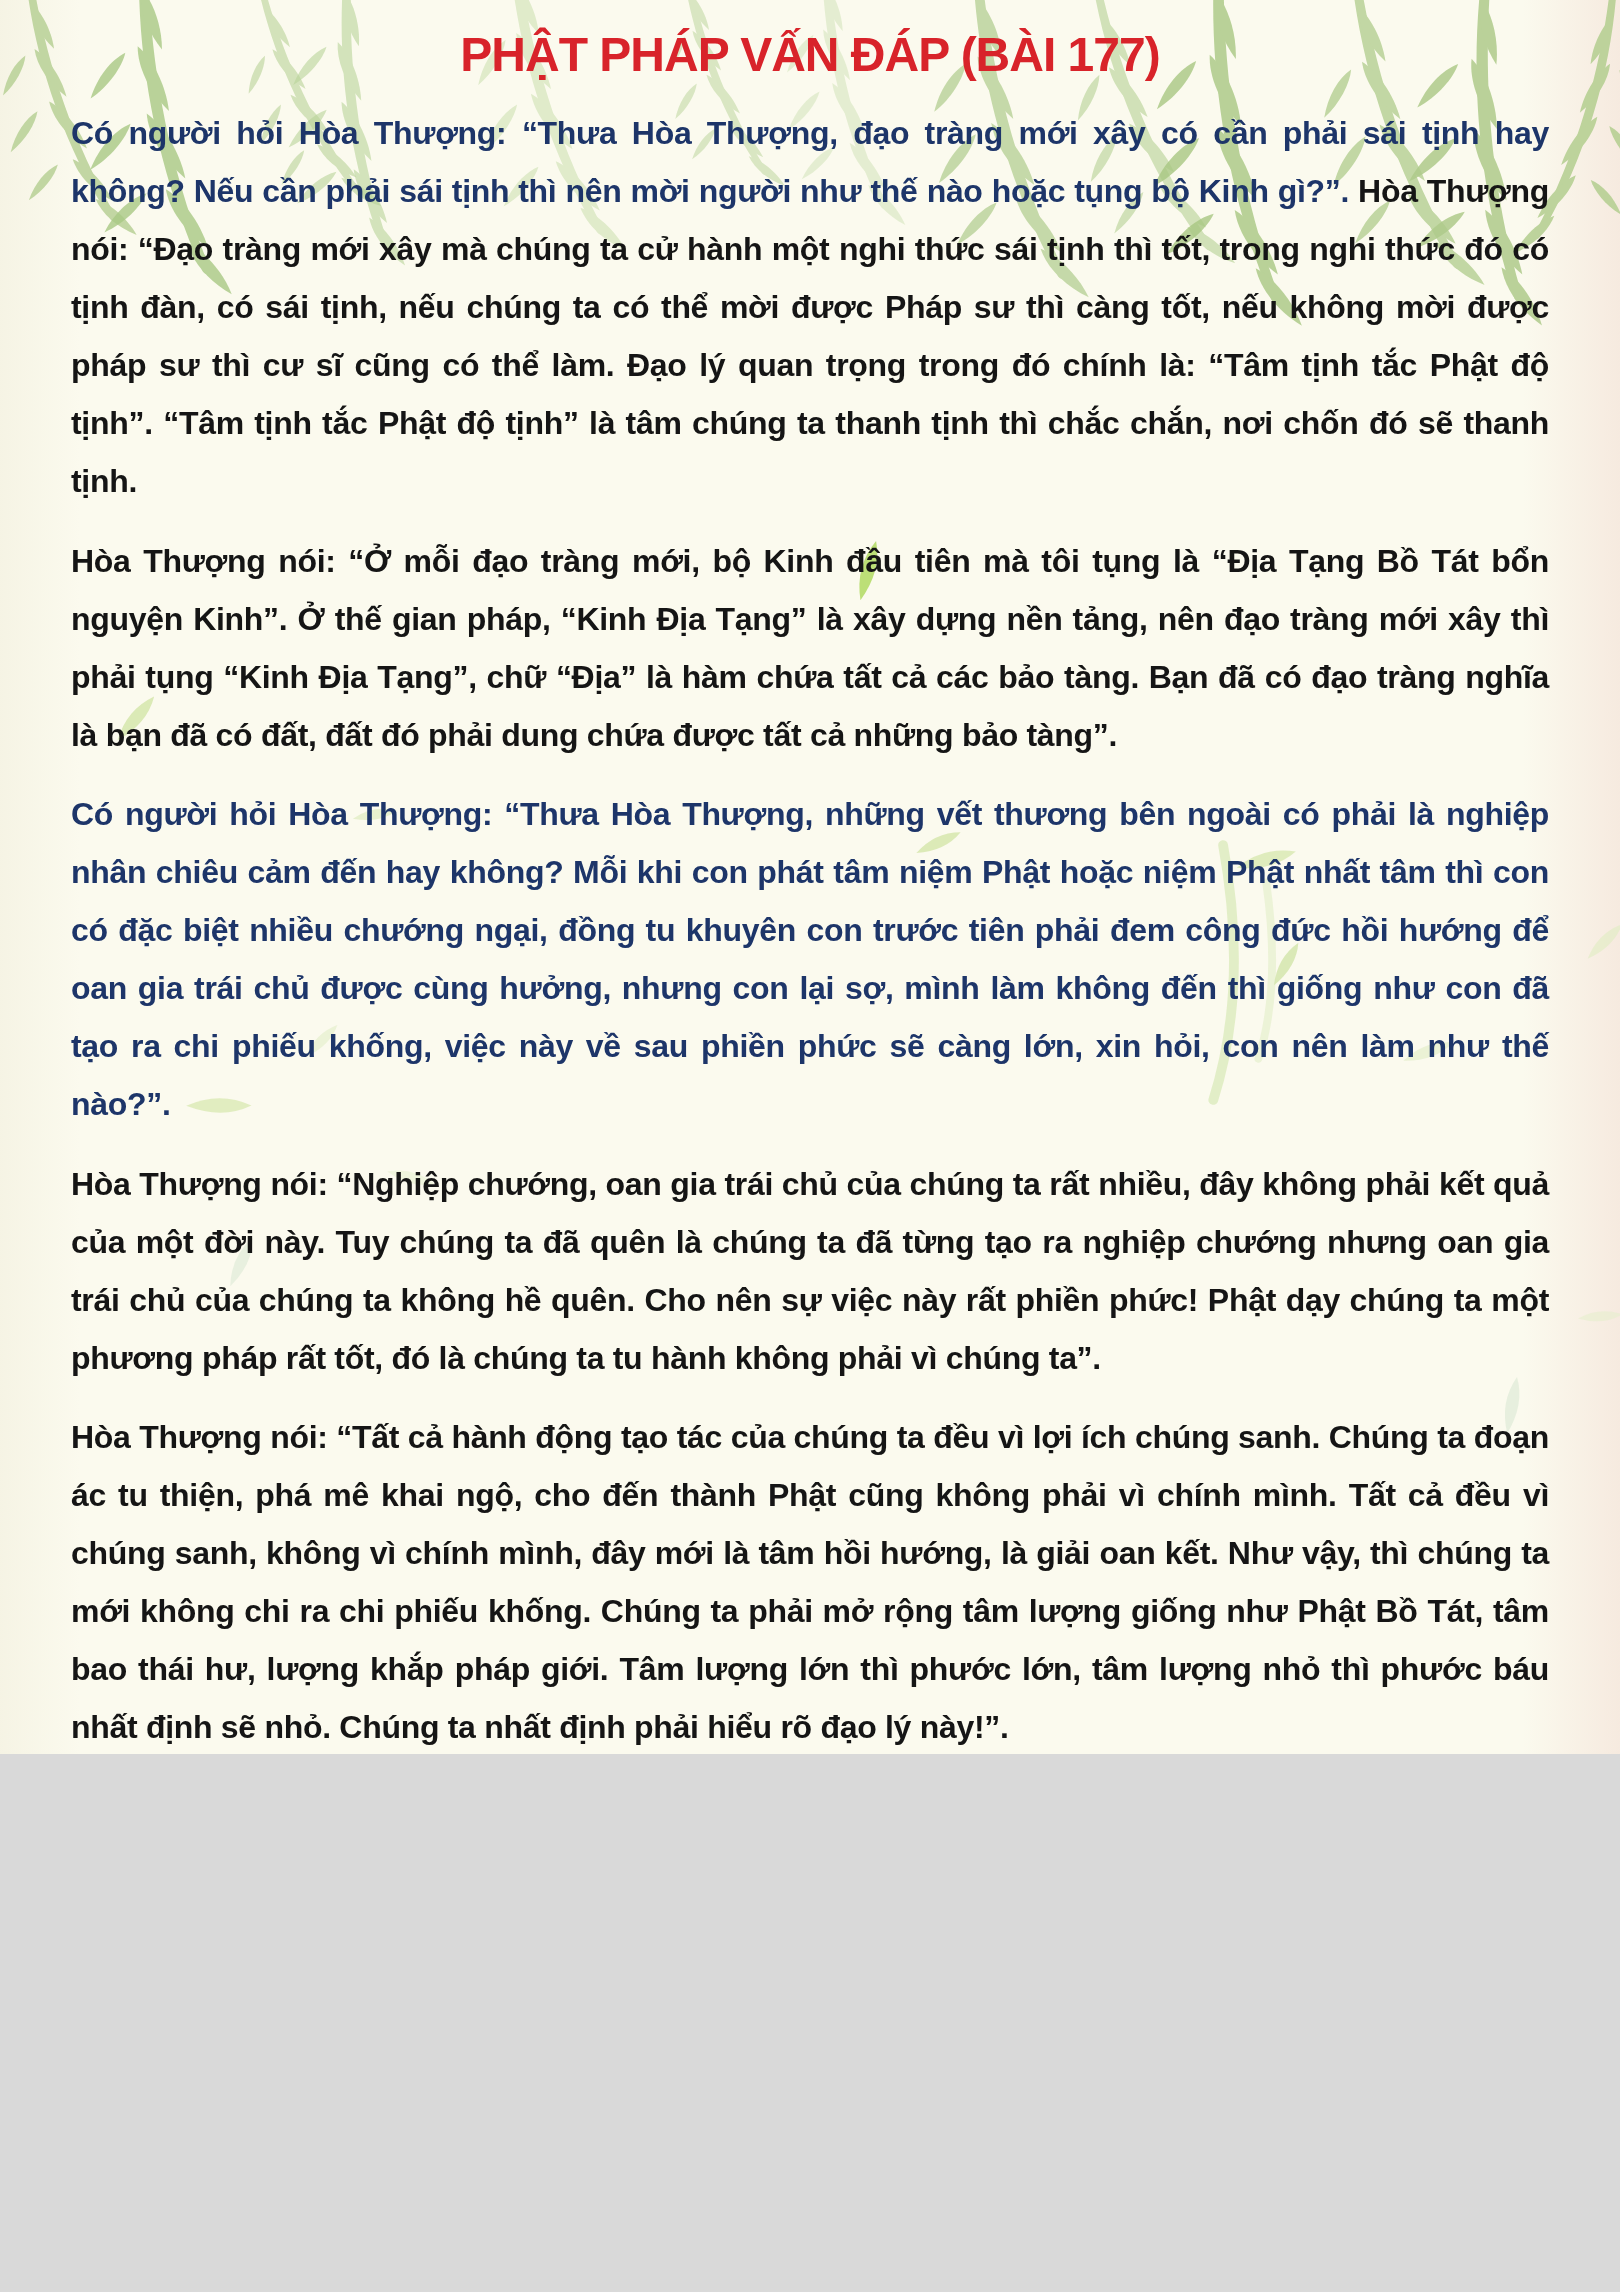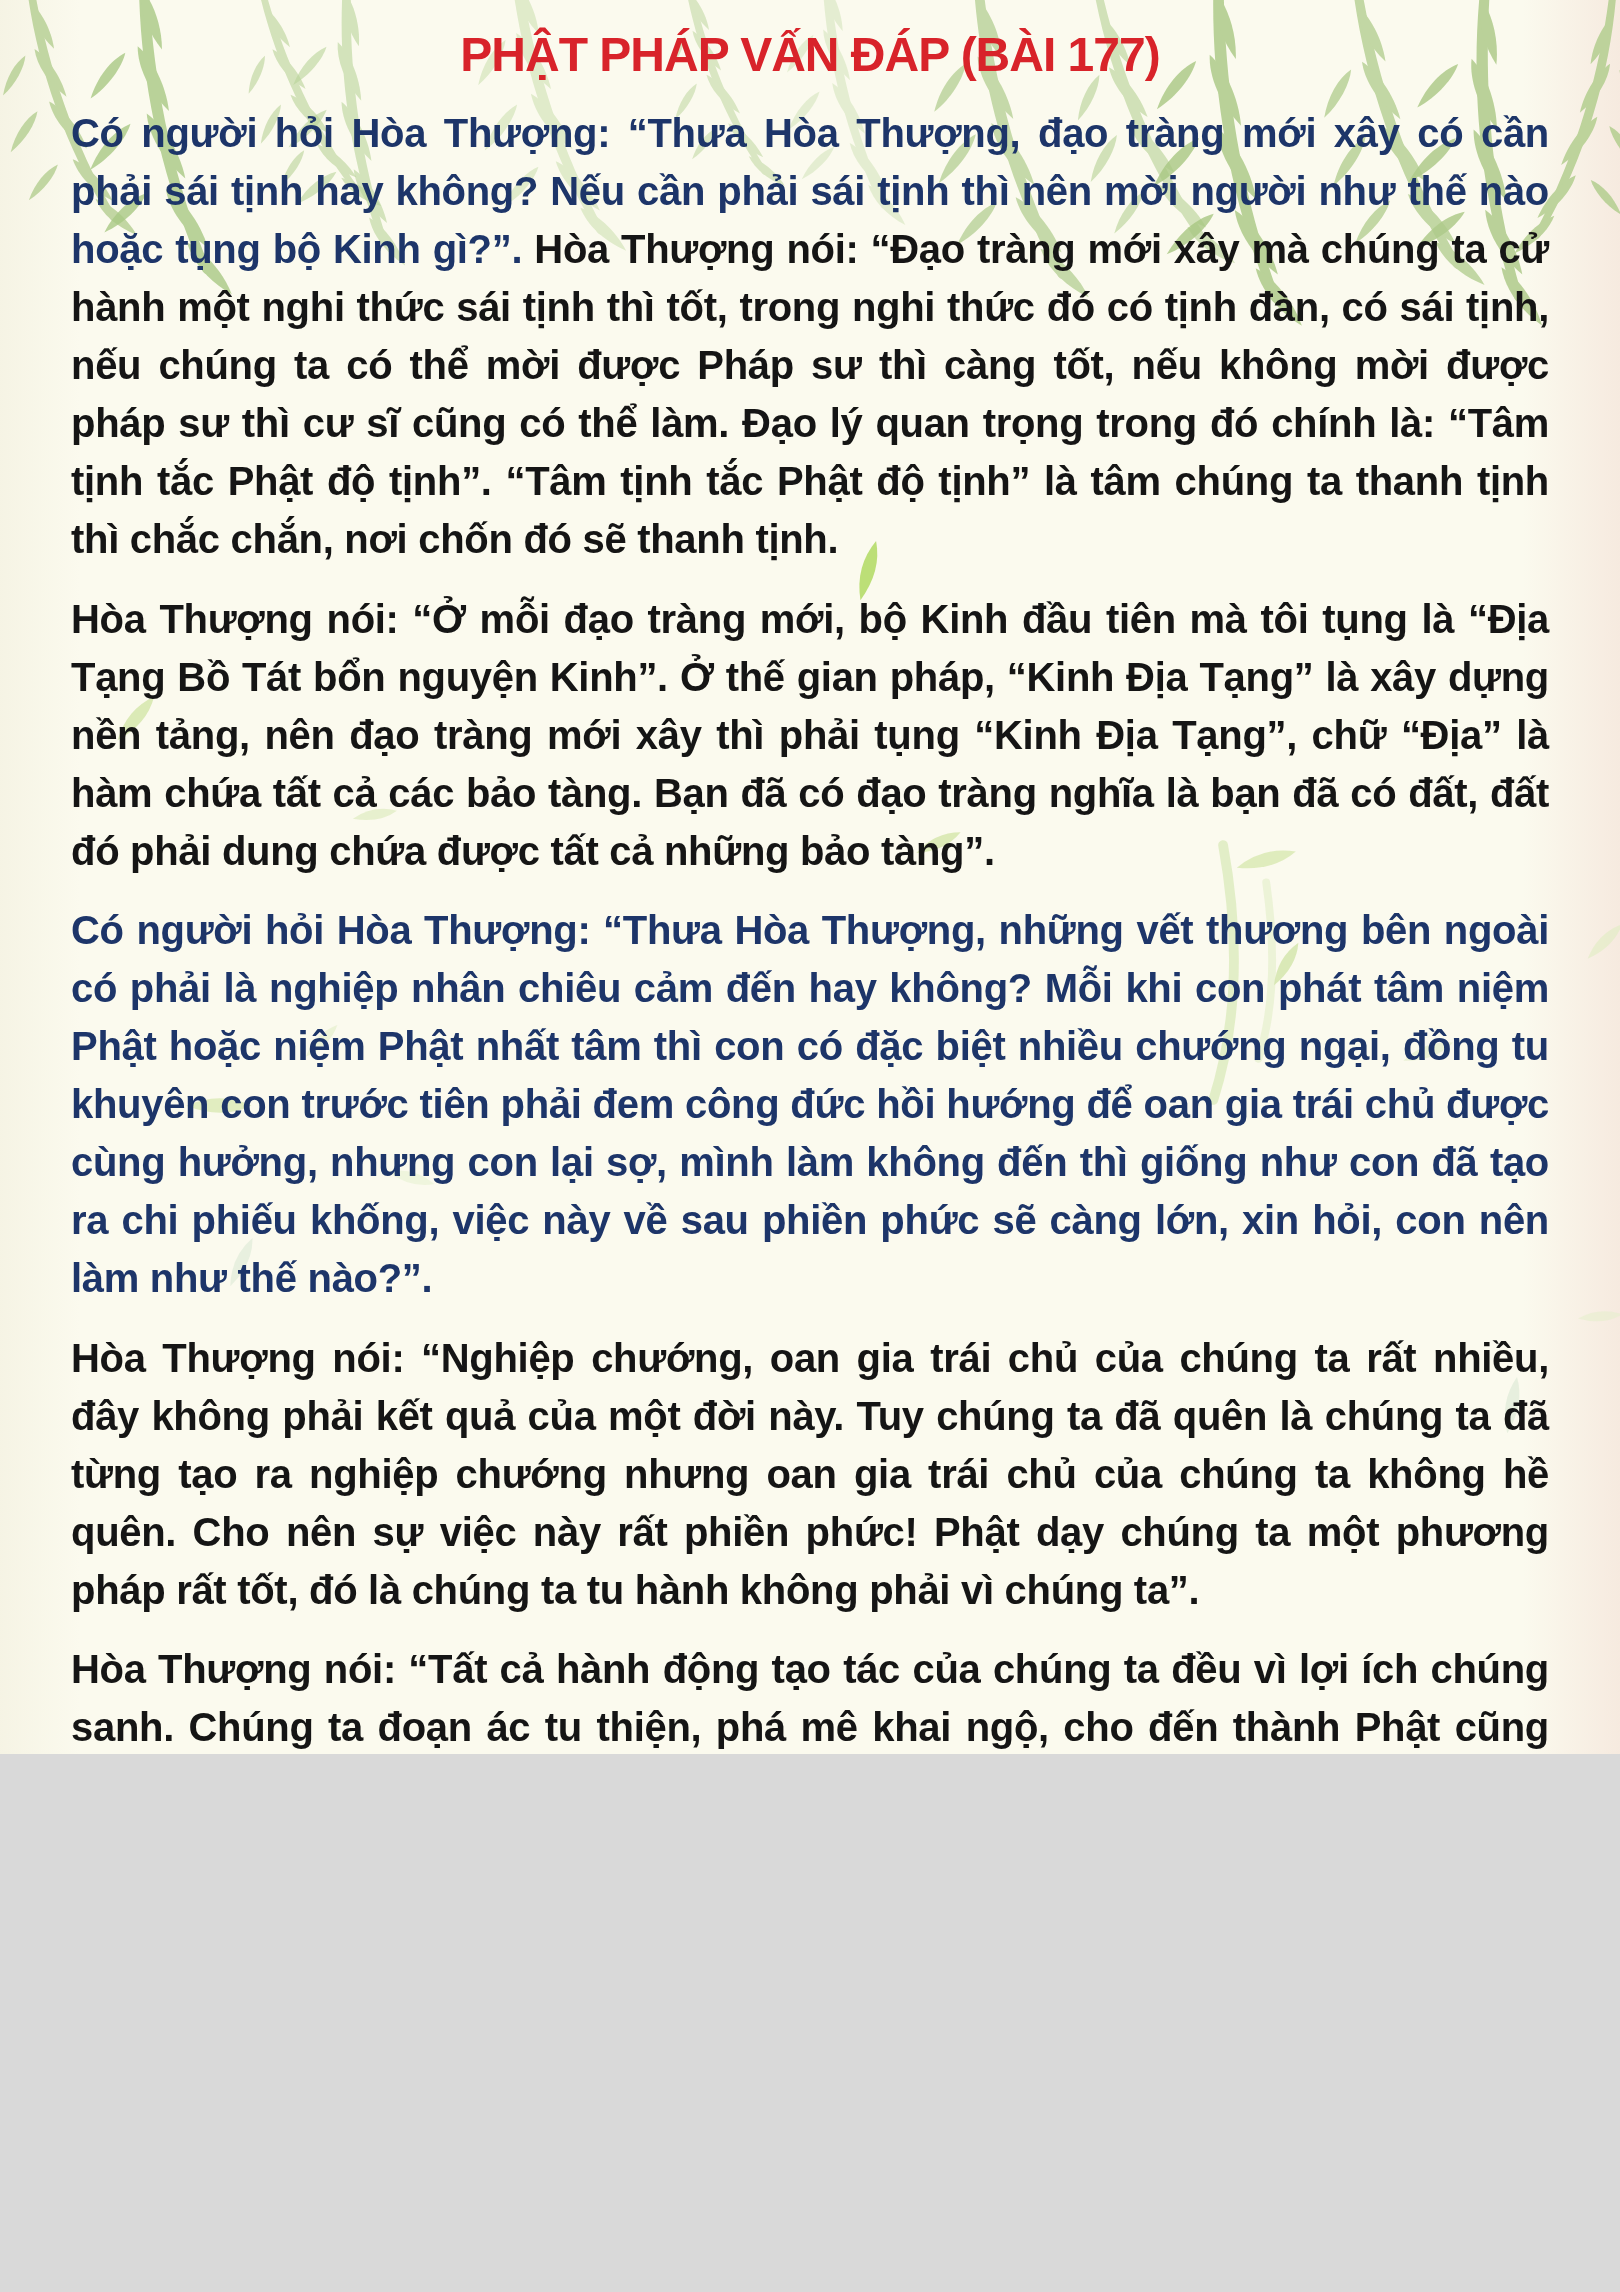--- a/index.html
+++ b/index.html
@@ -27,21 +27,21 @@
     font-size:48px;font-weight:bold;
     letter-spacing:-1px;
     color:var(--title-red,#d8232a);
   }
   .doc-body{
     position:relative;z-index:3;
     padding:21.6px 71px 0;
   }
   .para{
     margin:0 0 21.6px;
-    font-size:40px;line-height:58px;
+    font-size:32px;line-height:58px;
     font-weight:bold;
     text-align:justify;
     letter-spacing:-0.3px;
     color:var(--answer-black,#151515);
   }
   .para .navy{color:var(--question-navy,#1d3569);}
   .para .black{color:var(--answer-black,#151515);}
 
   .footer{
     position:absolute;z-index:3;

